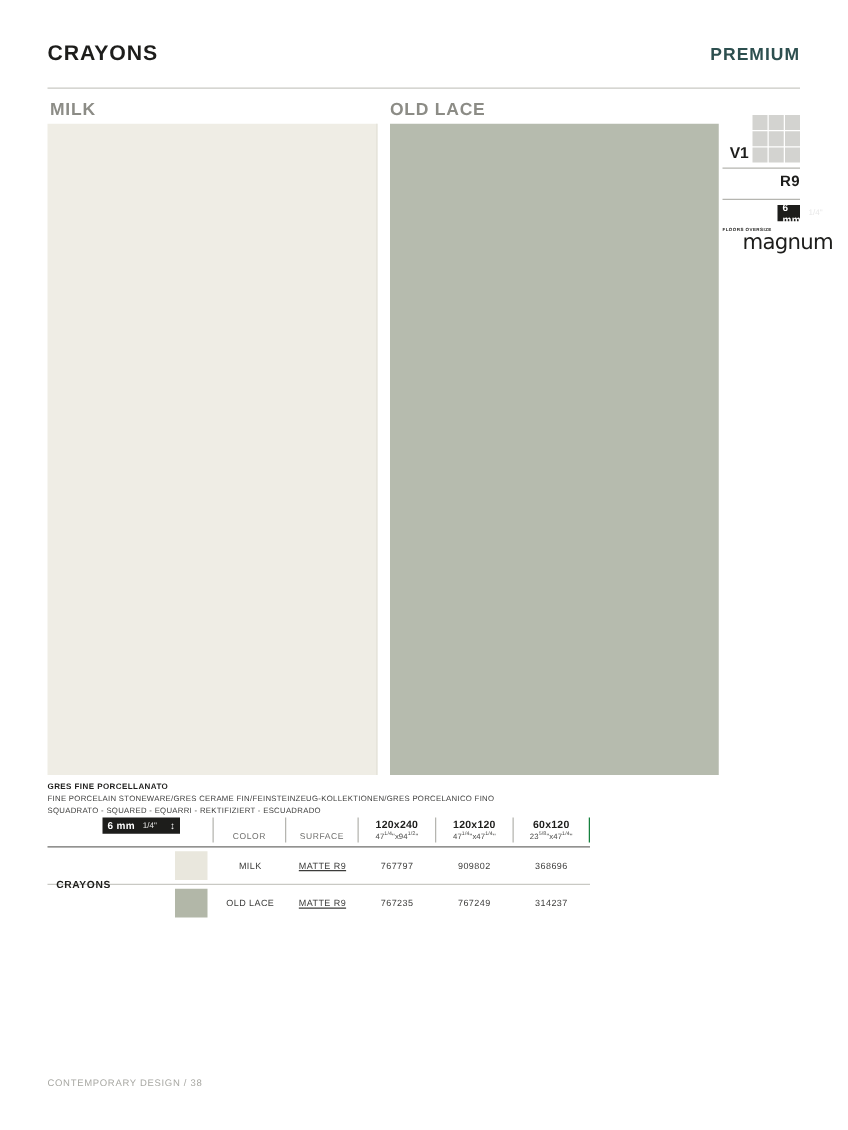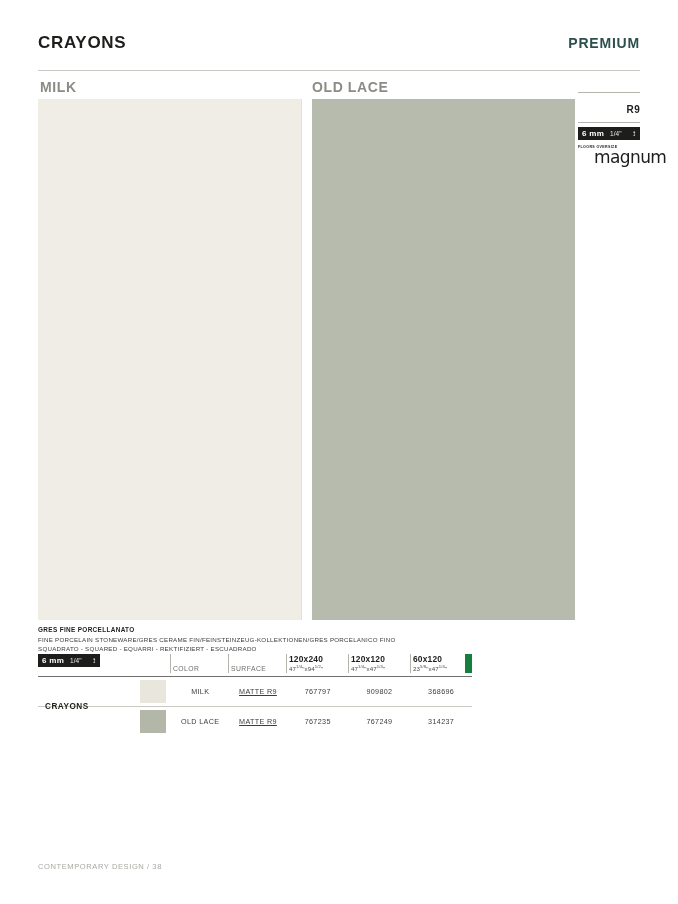--- a/index.html
+++ b/index.html
@@ -109,36 +109,36 @@
     background: #d3d3d0;
     display: block;
   }
   .cluster-rule {
     height: 1px;
     background: #b5b5b0;
     margin-top: 4px;
   }
   .r9-row {
     text-align: right;
-    font-size: 10px;
+    font-size: 12px;
     font-weight: bold;
     color: #1d1d1b;
     padding: 3px 0 3px 0;
     letter-spacing: 0.3px;
-    margin-top: 8px;
   }
   .thickness-badge {
     background: #1d1d1b;
     color: #ffffff;
     height: 13px;
     display: flex;
     align-items: center;
     padding: 0 4px;
     box-sizing: border-box;
     margin-top: 4px;
+    margin-left: 44px;
   }
   .thickness-badge .mm {
     font-size: 8px;
     font-weight: bold;
     letter-spacing: 0.3px;
   }
   .thickness-badge .inch {
     font-size: 6.5px;
     margin-left: 6px;
     color: #e8e8e8;
@@ -213,28 +213,28 @@
     margin-top: 0;
     width: 62px;
   }
   .th-cell {
     flex: 0 0 auto;
     text-align: center;
     border-left: 1px solid #b5b5b0;
     display: flex;
     flex-direction: column;
     justify-content: flex-end;
-    align-items: flex-start;
+    align-items: center;
     box-sizing: border-box;
     padding: 0 2px;
   }
   .th-cell.color-col { width: 58px; }
   .th-cell.surface-col { width: 58px; }
   .th-cell.size-col { width: 62px; }
-  .th-cell.size-col:last-child { border-right: 7px solid #15803d; }
+  .th-cell.size-col:last-child { border-right: 1px solid #15803d; }
   .th-label {
     font-size: 6.8px;
     letter-spacing: 0.45px;
     color: #6d6d6b;
     padding-bottom: 1px;
   }
   .size-metric {
     font-size: 8.4px;
     font-weight: bold;
     color: #1d1d1b;
@@ -319,20 +319,34 @@
 </div>
 <div class="header-rule"></div>
 
 <div class="swatch-label milk">MILK</div>
 <div class="swatch-label oldlace">OLD LACE</div>
 
 <div class="tile-panel milk" style="background: rgb(239, 237, 229);"></div>
 <div class="tile-panel oldlace" style="background: rgb(182, 187, 174);"></div>
 
 <div class="icon-cluster">
+  <div class="v1-row">
+    <div class="v1-text">V1</div>
+    <div class="v1-grid">
+      <span></span>
+        <span></span>
+        <span></span>
+      <span></span>
+        <span></span>
+        <span></span>
+      <span></span>
+        <span></span>
+        <span></span>
+    </div>
+  </div>
   <div class="cluster-rule"></div>
   <div class="r9-row">R9</div>
   <div class="cluster-rule"></div>
   <div class="thickness-badge">
     <span class="mm">6 mm</span>
     <span class="inch">1/4"</span>
     <span class="arrow">↕</span>
   </div>
   <div class="magnum-block">
     <div class="magnum-kicker">FLOORS OVERSIZE</div>

